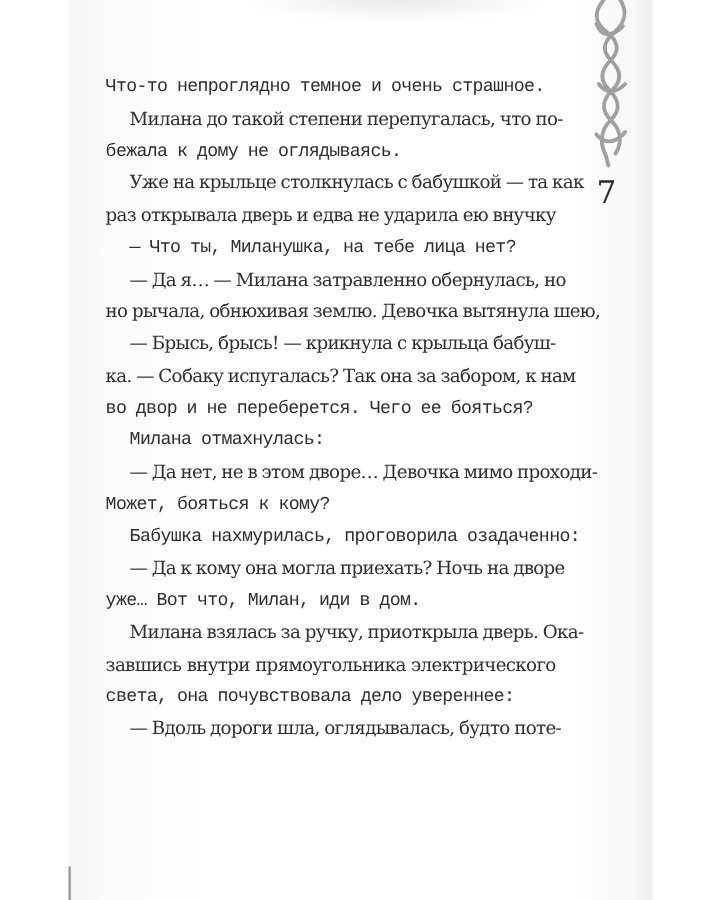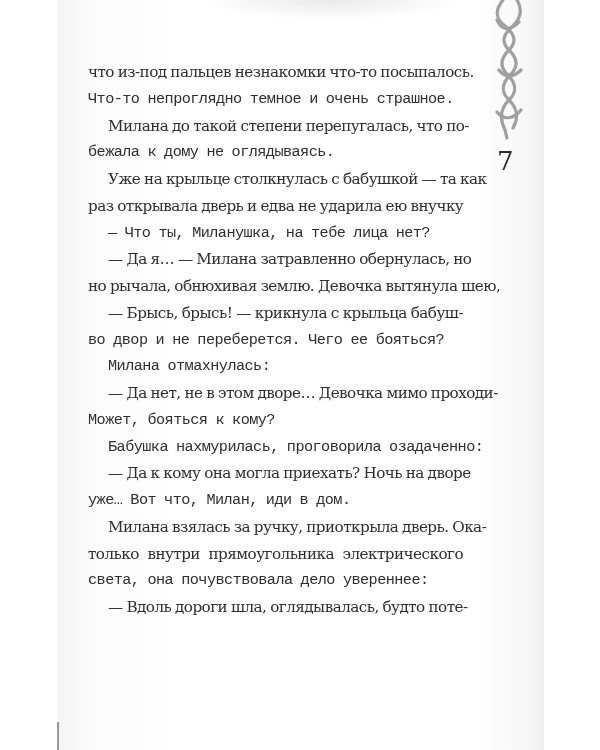--- a/index.html
+++ b/index.html
@@ -40,34 +40,34 @@
     <path d="M26 0 C32 10, 30 18, 22 26 C12 34, 10 42, 18 50 C26 58, 28 66, 20 74 C10 84, 10 92, 18 100 C26 108, 28 118, 22 128"></path>
     <path d="M6 20 C10 30, 18 32, 28 22"></path>
     <path d="M8 70 C14 78, 22 78, 30 70"></path>
     <path d="M6 112 C12 120, 22 120, 30 110"></path>
   </g>
 </svg>
 
 <div class="page-number">7</div>
 
 <div class="text-block" id="text-block">
-    <span class="line">что из-под пальцев незнакомки что-то посыпалось.</span>
     <span class="line last">Что-то непроглядно темное и очень страшное.</span>
     <span class="line indent">Милана до такой степени перепугалась, что по-</span>
     <span class="line last">бежала к дому не оглядываясь.</span>
     <span class="line indent">Уже на крыльце столкнулась с бабушкой — та как</span>
     <span class="line">раз открывала дверь и едва не ударила ею внучку</span>
     <span class="line indent last">— Что ты, Миланушка, на тебе лица нет?</span>
     <span class="line indent">— Да я… — Милана затравленно обернулась, но</span>
     <span class="line">но рычала, обнюхивая землю. Девочка вытянула шею,</span>
     <span class="line indent">— Брысь, брысь! — крикнула с крыльца бабуш-</span>
+    <span class="line">ка. — Собаку испугалась? Так она за забором, к нам</span>
     <span class="line last">во двор и не переберется. Чего ее бояться?</span>
     <span class="line indent last">Милана отмахнулась:</span>
     <span class="line indent">— Да нет, не в этом дворе… Девочка мимо проходи-</span>
     <span class="line last">Может, бояться к кому?</span>
     <span class="line indent last">Бабушка нахмурилась, проговорила озадаченно:</span>
     <span class="line indent">— Да к кому она могла приехать? Ночь на дворе</span>
     <span class="line last">уже… Вот что, Милан, иди в дом.</span>
     <span class="line indent">Милана взялась за ручку, приоткрыла дверь. Ока-</span>
-    <span class="line">только внутри прямоугольника электрического</span>
+    <span class="line">завшись внутри прямоугольника электрического</span>
     <span class="line last">света, она почувствовала дело увереннее:</span>
     <span class="line indent">— Вдоль дороги шла, оглядывалась, будто поте-</span>
   </div>
 
 </body></html>

